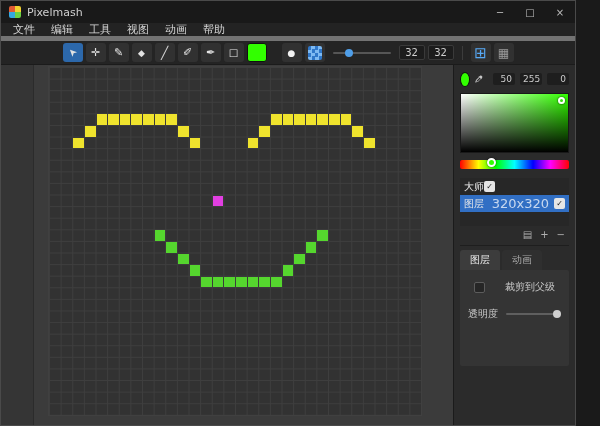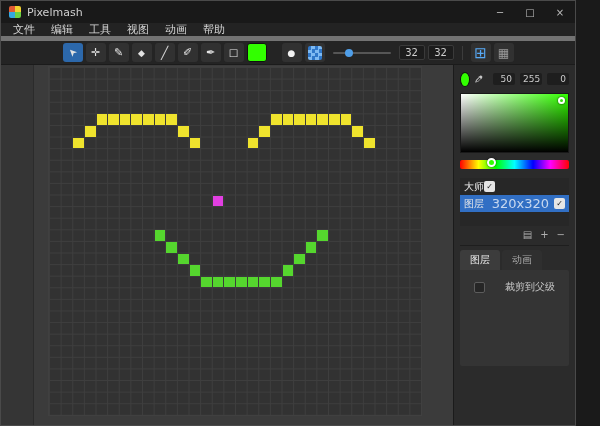--- a/index.html
+++ b/index.html
@@ -241,16 +241,22 @@
     <div class="tabs" data-name="inspector-tabs">
         <div class="tab active" data-name="tab-layer">图层</div>
         <div class="tab" data-name="tab-animation">动画</div>
       </div>
 
     <div class="tab-content" data-name="tab-content">
       <div class="clip-row" data-name="clip-row">
         <span class="cbx off" data-name="clip-checkbox"></span>
         <span class="clip-label" data-name="clip-label">裁剪到父级</span>
       </div>
+      <div class="opacity-row" data-name="opacity-row">
+        <span class="op-label" data-name="opacity-label">透明度</span>
+        <div class="op-track" data-name="opacity-slider">
+          <div class="op-knob" data-name="opacity-knob" style="left: calc(100% - 8px);"></div>
+        </div>
+      </div>
     </div>
   </div>
 
 </div>
 
 </body></html>

